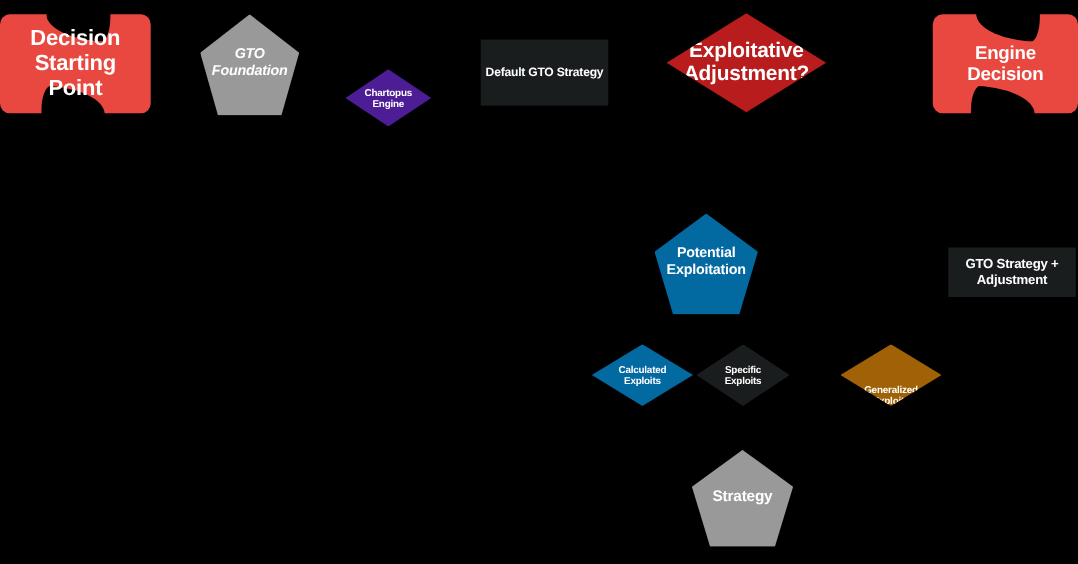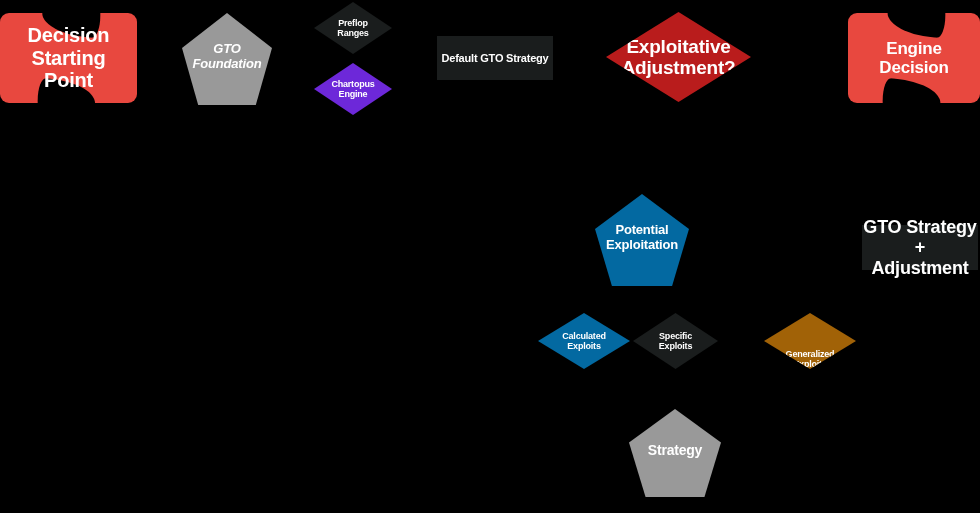--- a/index.html
+++ b/index.html
@@ -100,41 +100,38 @@
 
 <div id="canvas">
     <div class="node term" style="left: 0px; top: 13px; width: 137px; height: 90px; font-size: 20px;">
       <span class="notch top"></span>
       <span class="notch bottom"></span>
       <span class="label">Decision<br>Starting Point</span>
     </div>
     <div class="node pentagon" style="left: 182px; top: 13px; width: 90px; height: 92px; font-size: 13px; background: rgb(153, 153, 153); font-style: italic;">
       <span class="label">GTO<br>Foundation</span>
     </div>
-    <div class="node diamond" style="left: 314px; top: 2px; width: 78px; height: 52px; font-size: 9px; background: rgb(26, 29, 29);">
-      <span class="label">Preflop<br>Ranges</span>
-    </div>
-    <div class="node diamond" style="left: 314px; top: 63px; width: 78px; height: 52px; font-size: 9px; background: #6d28d9; text-align: center;">
+    <div class="node diamond" style="left: 314px; top: 63px; width: 78px; height: 52px; font-size: 9px; background: #4c1d95; text-align: center;">
       <span class="label">Chartopus<br>Engine</span>
     </div>
-    <div class="node process" style="left: 437px; top: 36px; width: 116px; height: 44px; font-size: 11px; background: rgb(26, 29, 29);">
+    <div class="node process" style="left: 437px; top: 36px; width: 116px; height: 60px; font-size: 11px; background: rgb(26, 29, 29);">
       <span class="label">Default GTO Strategy</span>
     </div>
     <div class="node diamond" style="left: 606px; top: 12px; width: 145px; height: 90px; font-size: 19px; background: #b91c1c;">
       <span class="label">Exploitative<br>Adjustment?</span>
     </div>
     <div class="node term" style="left: 848px; top: 13px; width: 132px; height: 90px; font-size: 17px;">
       <span class="notch top"></span>
       <span class="notch bottom"></span>
       <span class="label">Engine Decision</span>
     </div>
     <div class="node pentagon" style="left: 595px; top: 194px; width: 94px; height: 92px; font-size: 13px; background: #0369a1;">
       <span class="label">Potential<br>Exploitation</span>
     </div>
-    <div class="node process" style="left: 862px; top: 225px; width: 116px; height: 45px; font-size: 18px; background: rgb(26, 29, 29);">
+    <div class="node process" style="left: 862px; top: 225px; width: 116px; height: 45px; font-size: 12px; background: rgb(26, 29, 29);">
       <span class="label">GTO Strategy +<br>Adjustment</span>
     </div>
     <div class="node diamond" style="left: 538px; top: 313px; width: 92px; height: 56px; font-size: 9px; background: #0369a1;">
       <span class="label">Calculated<br>Exploits</span>
     </div>
     <div class="node diamond" style="left: 633px; top: 313px; width: 85px; height: 56px; font-size: 9px; background: rgb(26, 29, 29);">
       <span class="label">Specific<br>Exploits</span>
     </div>
     <div class="node diamond" style="left: 764px; top: 313px; width: 92px; height: 56px; font-size: 9px; background: #a16207; align-items: flex-end;">
       <span class="label">Generalized<br>Exploits</span>

